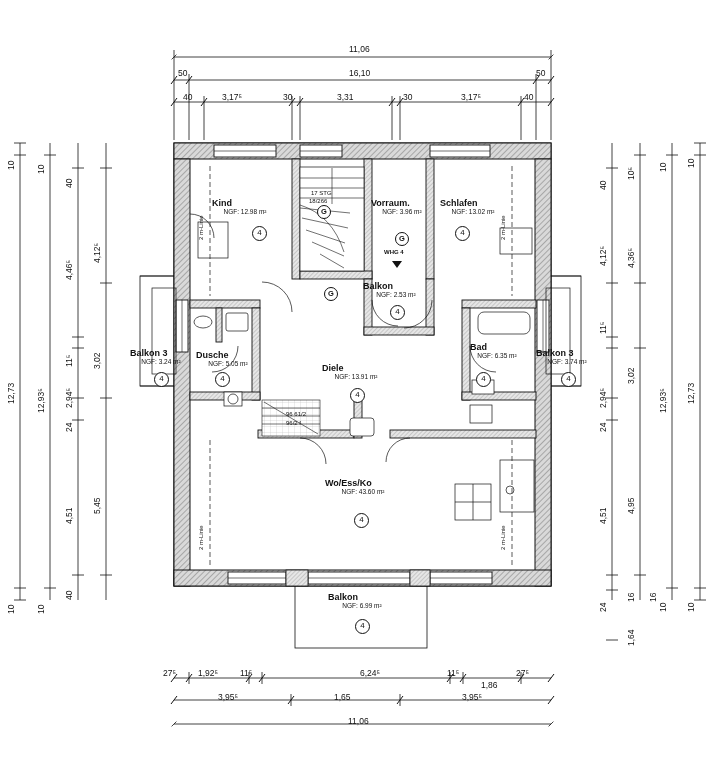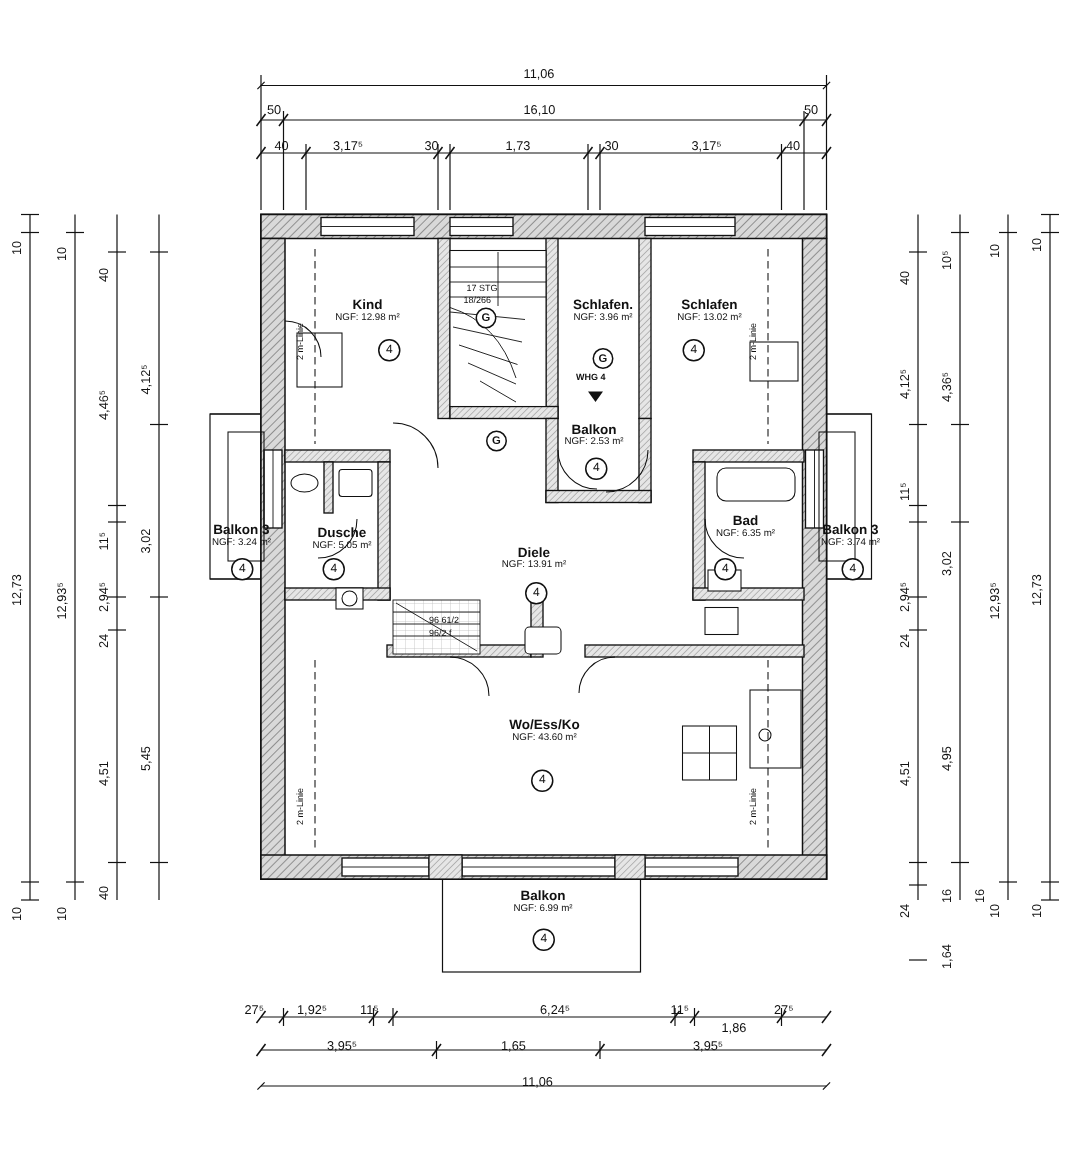--- a/index.html
+++ b/index.html
@@ -2,21 +2,21 @@
 <html><head>
 <meta charset="utf-8">
 <style>
   html,body{margin:0;padding:0;background:#ffffff;}
   body{width:720px;height:772px;position:relative;font-family:"Liberation Sans",sans-serif;color:#111;overflow:hidden;}
   #plan{position:absolute;left:0;top:0;width:720px;height:772px;}
 
   .abs{position:absolute;}
   .dimtxt{font-size:8.5px;color:#111;white-space:nowrap;}
   .vert{transform-origin:0 0;}
-  .roomname{font-size:9px;font-weight:bold;text-align:center;white-space:nowrap;}
+  .roomname{font-size:9px;font-weight:bold;white-space:nowrap;}
   .roomarea{font-size:6.5px;text-align:center;white-space:nowrap;color:#111;}
   .tiny{font-size:6px;white-space:nowrap;}
   .circ{width:13px;height:13px;border:1px solid #111;border-radius:50%;font-size:8px;line-height:12px;text-align:center;background:#fff;}
   .circG{width:12px;height:12px;border:1px solid #111;border-radius:50%;font-size:7.5px;line-height:11px;text-align:center;background:#fff;font-weight:bold;}
   .axline{font-size:6px;white-space:nowrap;color:#111;}
 </style>
 </head>
 <body>
 
 <svg id="plan" viewBox="0 0 720 772" xmlns="http://www.w3.org/2000/svg">
@@ -322,21 +322,21 @@
 </svg>
 
 <div class="abs dimtxt" style="left:349px;top:44px;">11,06</div>
 <div class="abs dimtxt" style="left:178px;top:68px;">50</div>
 <div class="abs dimtxt" style="left:349px;top:68px;">16,10</div>
 <div class="abs dimtxt" style="left:536px;top:68px;">50</div>
 
 <div class="abs dimtxt" style="left:183px;top:92px;">40</div>
 <div class="abs dimtxt" style="left:222px;top:92px;">3,17⁵</div>
 <div class="abs dimtxt" style="left:283px;top:92px;">30</div>
-<div class="abs dimtxt" style="left:337px;top:92px;">1,73</div>
+<div class="abs dimtxt" style="left:337px;top:92px;">3,31</div>
 <div class="abs dimtxt" style="left:403px;top:92px;">30</div>
 <div class="abs dimtxt" style="left:461px;top:92px;">3,17⁵</div>
 <div class="abs dimtxt" style="left:524px;top:92px;">40</div>
 
 <div class="abs dimtxt" style="left:163px;top:668px;">27⁵</div>
 <div class="abs dimtxt" style="left:198px;top:668px;">1,92⁵</div>
 <div class="abs dimtxt" style="left:240px;top:668px;">11⁵</div>
 <div class="abs dimtxt" style="left:360px;top:668px;">6,24⁵</div>
 <div class="abs dimtxt" style="left:447px;top:668px;">11⁵</div>
 <div class="abs dimtxt" style="left:481px;top:668px;margin-top:12px;">1,86</div>
@@ -397,21 +397,21 @@
 <div class="abs axline vert" style="left:509px;top:210px;transform:rotate(-90deg) translate(-30px,-9px);">2 m-Linie</div>
 <div class="abs axline vert" style="left:509px;top:520px;transform:rotate(-90deg) translate(-30px,-9px);">2 m-Linie</div>
 
 <div class="abs" style="left:212px;top:198px;width:66px;">
   <div class="roomname">Kind</div>
   <div class="roomarea">NGF: 12.98 m²</div>
 </div>
 <div class="abs circ" style="left:252px;top:226px;">4</div>
 
 <div class="abs" style="left:371px;top:198px;width:62px;">
-  <div class="roomname">Schlafen.</div>
+  <div class="roomname">Vorraum.</div>
   <div class="roomarea">NGF: 3.96 m²</div>
 </div>
 
 <div class="abs" style="left:440px;top:198px;width:66px;">
   <div class="roomname">Schlafen</div>
   <div class="roomarea">NGF: 13.02 m²</div>
 </div>
 <div class="abs circ" style="left:455px;top:226px;">4</div>
 
 <div class="abs" style="left:363px;top:281px;width:66px;">

